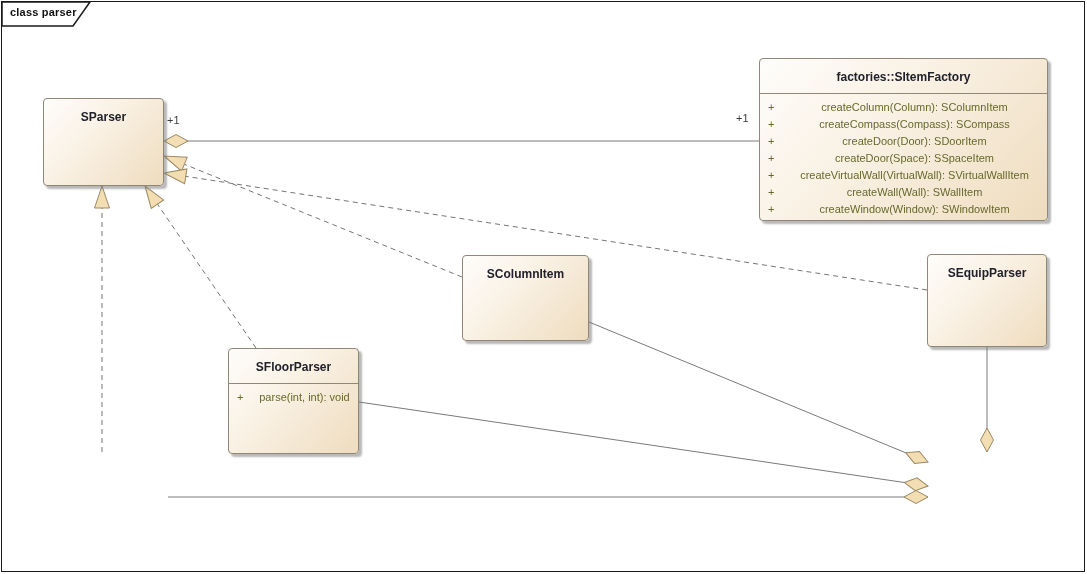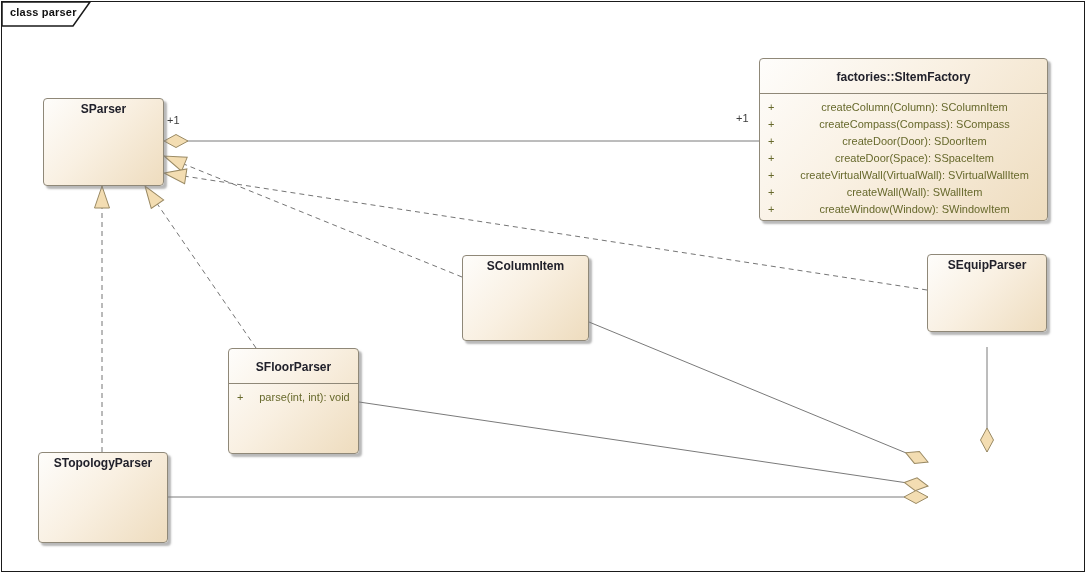--- a/index.html
+++ b/index.html
@@ -12,21 +12,21 @@
 
   .connector-layer { position: absolute; left: 0; top: 0; width: 1087px; height: 574px; }
 
   .tab-label { position: absolute; left: 10px; top: 6px; font-size: 11px; font-weight: bold;
     color: #111; letter-spacing: 0.2px; }
 
   .uml-class { position: absolute; border: 1px solid #8f8878; border-radius: 4px;
     background: linear-gradient(133deg, #fefdfb 0%, #f9f0e2 45%, #eedcbe 100%);
     box-shadow: 3px 3px 2px rgba(125,125,125,0.55); }
   .cls-name { text-align: center; font-size: 12px; font-weight: bold; color: #21212b;
-    padding-top: 3px; }
+    padding-top: 11px; }
   .cls-sep { border-top: 1px solid #8f8878; margin-top: 10px; }
   .cls-methods { padding-top: 5px; }
   .m-row { display: flex; font-size: 11px; color: #67692c; line-height: 17px;
     white-space: nowrap; }
   .m-vis { width: 22px; padding-left: 8px; flex: 0 0 auto; }
   .m-sig { flex: 1 1 auto; text-align: center; }
 
   
   .hdr { height: 34px; display: flex; align-items: center; justify-content: center; }
   .hdr .cls-name { padding-top: 2px; }
@@ -123,38 +123,35 @@
         <span class="m-vis">+</span>
         <span class="m-sig">createWindow(Window): SWindowItem</span>
       </div>
     </div>
   </div>
 
   <div class="uml-class" style="left:462px; top:255px; width:127px; height:86px;">
     <div class="cls-name">SColumnItem</div>
   </div>
 
-  <div class="uml-class" style="left:927px; top:254px; width:120px; height:78px;">
+  <div class="uml-class" style="left:927px; top:254px; width:120px; height:93px;">
     <div class="cls-name">SEquipParser</div>
   </div>
 
   <div class="uml-class" style="left:228px; top:348px; width:131px; height:106px;">
     <div class="hdr">
       <div class="cls-name">SFloorParser</div>
     </div>
     <div class="cls-sep" style="margin-top:0;"></div>
     <div class="cls-methods">
       <div class="m-row">
         <span class="m-vis">+</span>
         <span class="m-sig">parse(int, int): void</span>
       </div>
     </div>
   </div>
 
-  <div class="uml-class" style="left:38px; top:452px; width:130px; height:91px;">
-    <div class="cls-name">STopologyParser</div>
-  </div>
 
 
   <div class="mult-label" style="left:167px; top:114px;">+1</div>
   <div class="mult-label" style="left:736px; top:112px;">+1</div>
 
 </div>
 
 </body></html>

